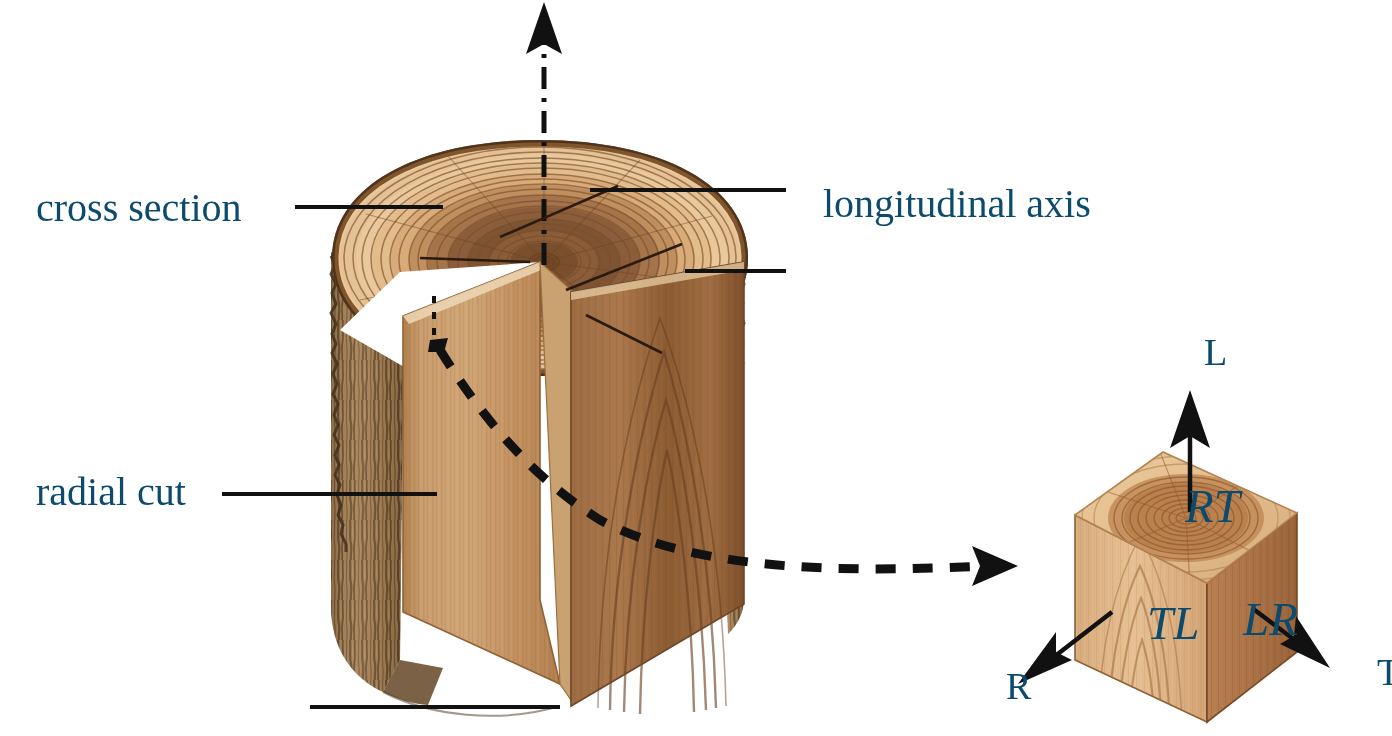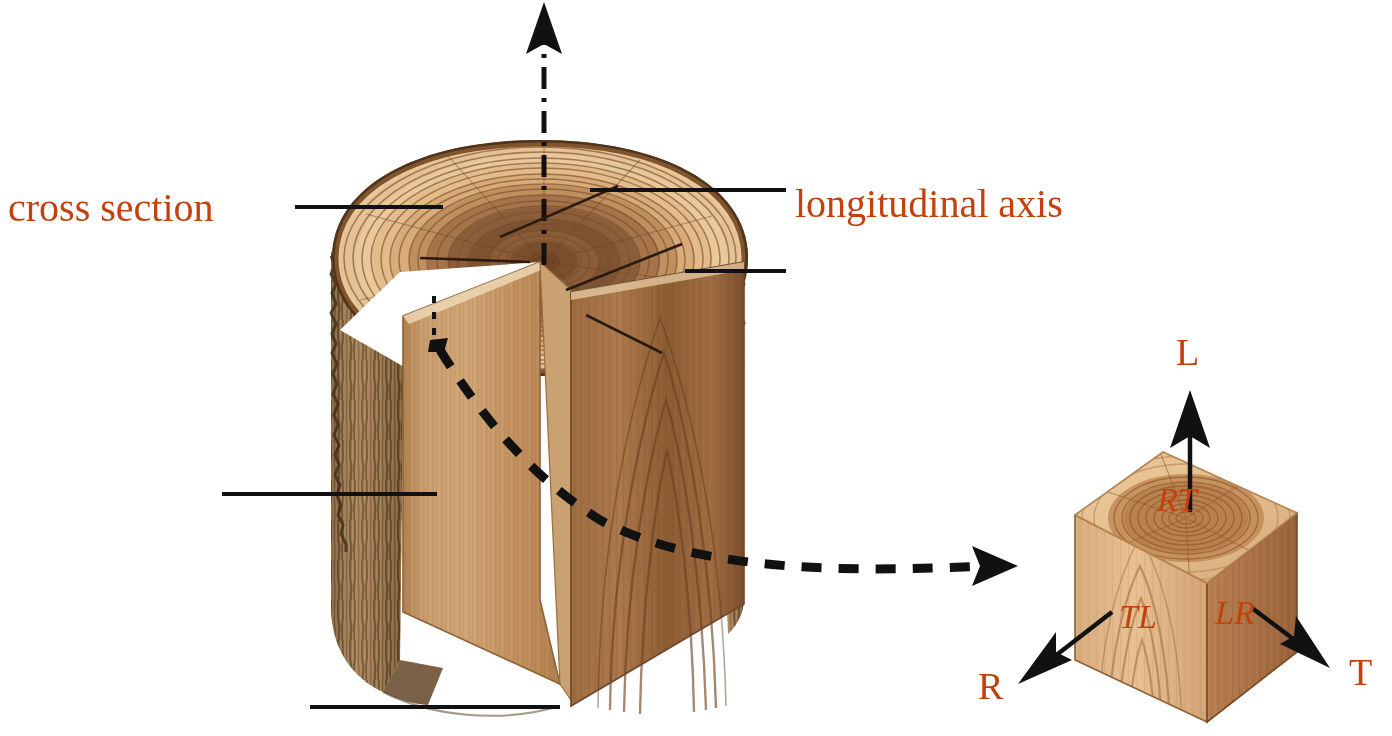--- a/index.html
+++ b/index.html
@@ -19,28 +19,29 @@
   svg.figure {
     position: absolute;
     left: 0;
     top: 0;
     width: 1392px;
     height: 736px;
   }
   .lbl {
     position: absolute;
     font-family: "Liberation Serif", "DejaVu Serif", serif;
-    color: #c2410c;
+    color: #0c4a6e;
     white-space: nowrap;
     line-height: 1;
     font-weight: 400;
+    margin-left: 28px;
   }
   .lbl-big   { font-size: 40px; }
   .lbl-axis  { font-size: 38px; }
-  .lbl-face  { font-size: 34px; font-style: italic; }
+  .lbl-face  { font-size: 47px; font-style: italic; }
 </style>
 </head>
 <body>
 
 <div id="stage">
 
   <svg class="figure" viewBox="0 0 1392 736">
     <defs>
 
       <linearGradient id="barkGrad" x1="0" y1="0" x2="1" y2="0">
@@ -362,20 +363,21 @@
       </g>
 
       <g>
         <line x1="1252" y1="608" x2="1300" y2="644" stroke="#111111" stroke-width="4.5"></line>
         <polygon points="1330,668 1280,644 1294,636 1296,616" fill="#111111"></polygon>
       </g>
     </g>
   </svg>
 
   <div class="lbl lbl-big" style="left:8px;  top:188px;">cross section</div>
+  <div class="lbl lbl-big" style="left:8px;  top:472px;">radial cut</div>
   <div class="lbl lbl-big" style="left:795px;top:184px;">longitudinal axis</div>
 
   <div class="lbl lbl-axis" style="left:1176px;top:333px;">L</div>
   <div class="lbl lbl-axis" style="left:978px; top:667px;">R</div>
   <div class="lbl lbl-axis" style="left:1349px;top:653px;">T</div>
 
   <div class="lbl lbl-face" style="left:1157px;top:483px;">RT</div>
   <div class="lbl lbl-face" style="left:1119px;top:600px;">TL</div>
   <div class="lbl lbl-face" style="left:1215px;top:596px;font-family:Liberation Serif, serif;">LR</div>
 

